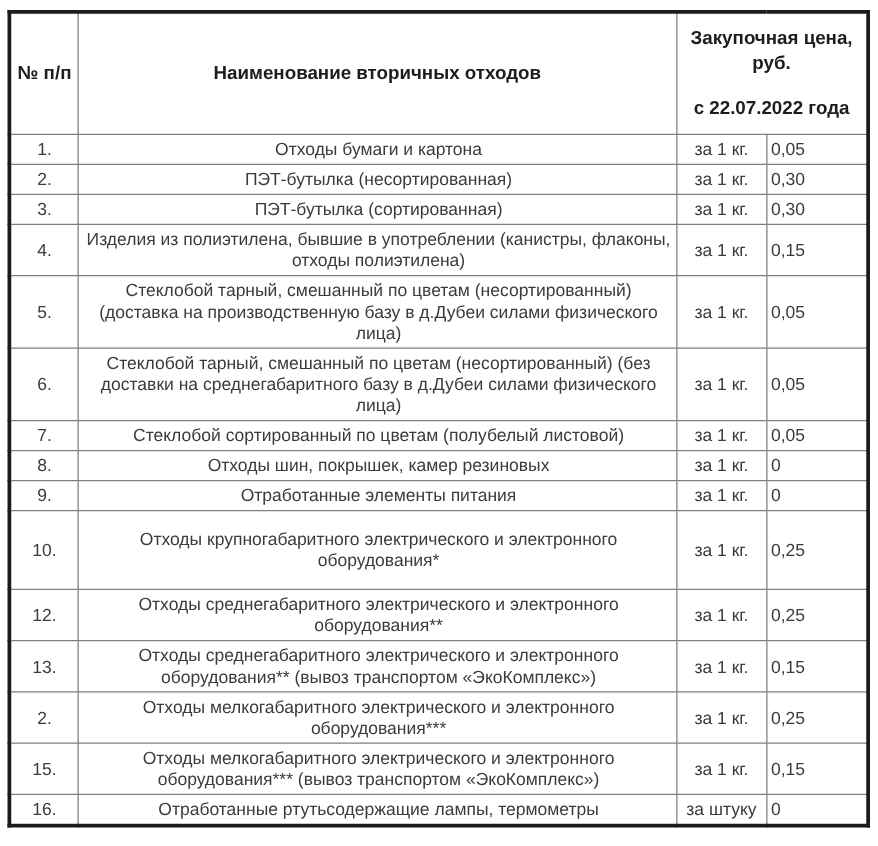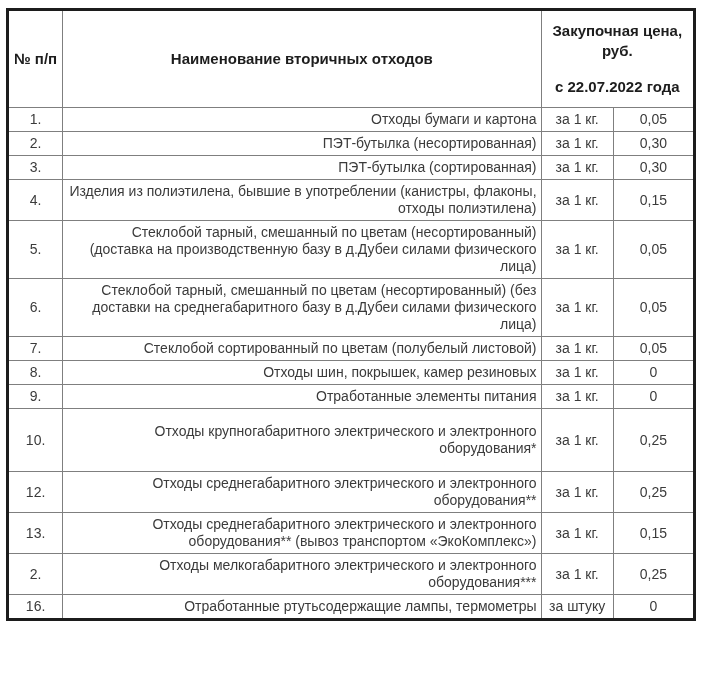--- a/index.html
+++ b/index.html
@@ -50,23 +50,23 @@
     margin-top: 16px;
   }
   tbody td {
     color: #3b3b3b;
     font-size: 14px;
     line-height: 17px;
     padding: 2px 3px;
   }
   tbody tr { height: 22px; }
   tbody td.num   { text-align: center; padding: 2px 2px; }
-  tbody td.name  { text-align: right;  padding: 3px 4px 3px 6px; }
+  tbody td.name  { text-align: center;  padding: 3px 4px 3px 6px; }
   tbody td.unit  { text-align: center; }
-  tbody td.price { text-align: center; margin-left: 36px; }
+  tbody td.price { text-align: left; margin-left: 36px; }
   
   tbody tr:nth-child(5) td, tbody tr:nth-child(6) td { padding-top: 3px; padding-bottom: 3px; }
   
   tbody tr:nth-child(10) td { padding-top: 14px; padding-bottom: 14px; }
 </style>
 </head>
 <body>
 
 <div class="sheet">
   <table class="price-table">
@@ -159,20 +159,26 @@
           <td class="unit">за 1 кг.</td>
           <td class="price">0,15</td>
         </tr>
         <tr>
           <td class="num">2.</td>
           <td class="name">Отходы мелкогабаритного электрического и электронного оборудования***</td>
           <td class="unit">за 1 кг.</td>
           <td class="price">0,25</td>
         </tr>
         <tr>
+          <td class="num">15.</td>
+          <td class="name">Отходы мелкогабаритного электрического и электронного оборудования*** (вывоз транспортом «ЭкоКомплекс»)</td>
+          <td class="unit">за 1 кг.</td>
+          <td class="price">0,15</td>
+        </tr>
+        <tr>
           <td class="num">16.</td>
           <td class="name">Отработанные ртутьсодержащие лампы, термометры</td>
           <td class="unit">за штуку</td>
           <td class="price">0</td>
         </tr>
       </tbody>
   </table>
 </div>
 
 </body></html>

